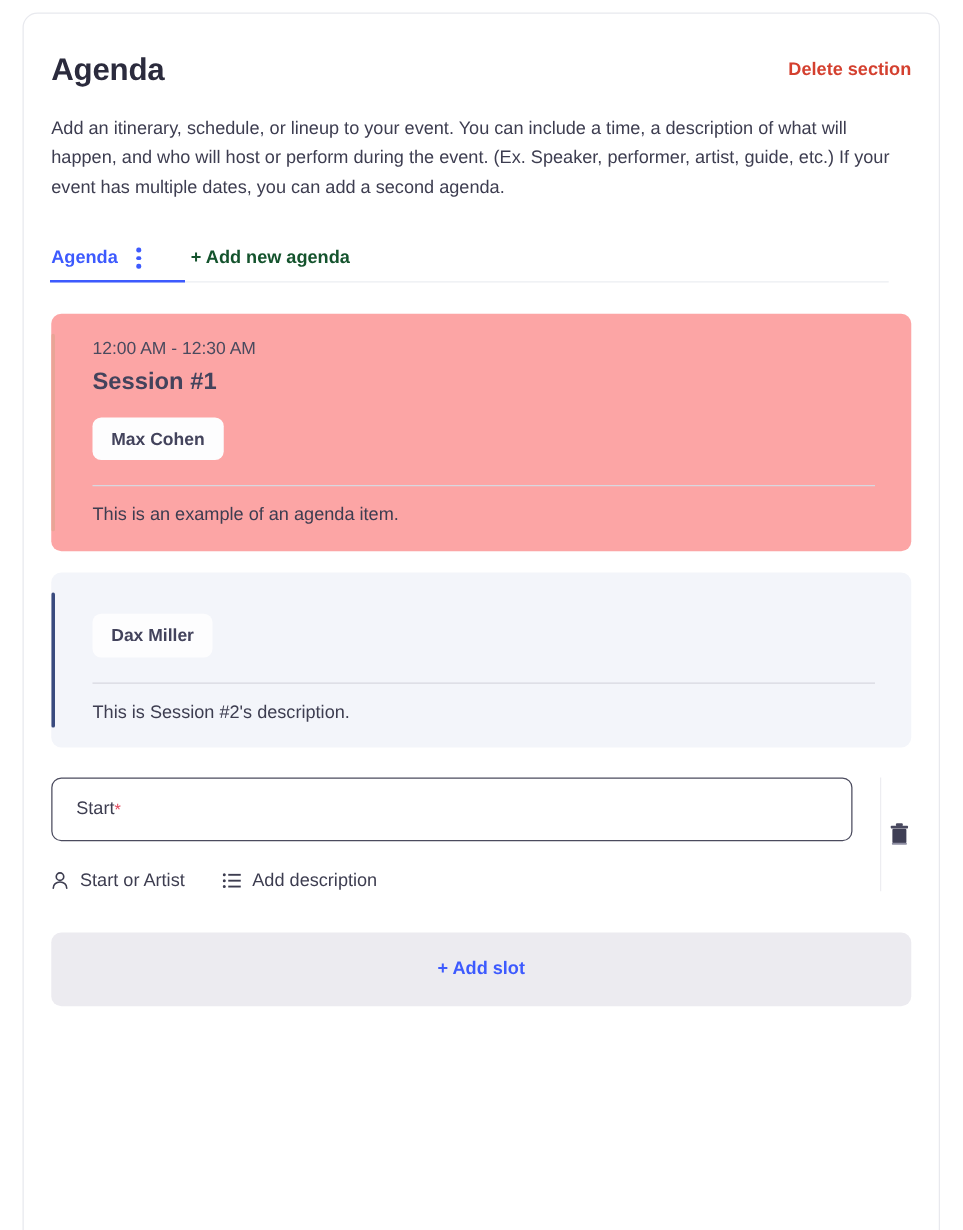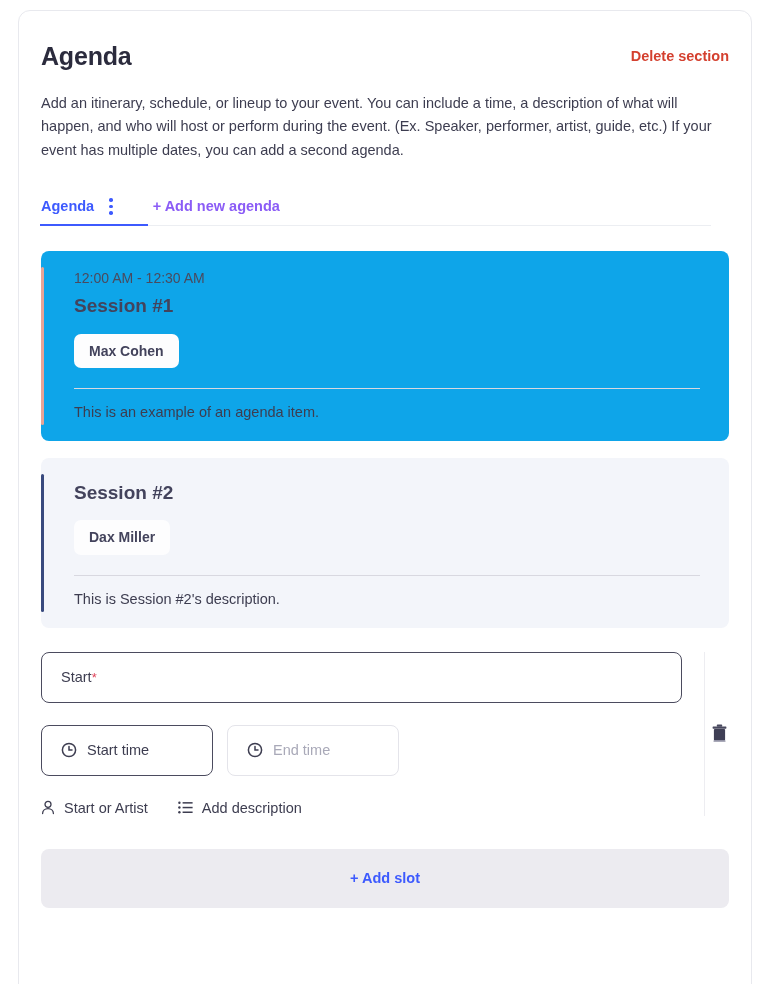--- a/index.html
+++ b/index.html
@@ -124,21 +124,21 @@
   .kebab i {
     display: block;
     width: 3.5px;
     height: 3.5px;
     border-radius: 50%;
     background: #3d5afe;
   }
   .add-new-agenda {
     font-size: 14.5px;
     font-weight: bold;
-    color: #8b5cf6;
+    color: #14532d;
     cursor: pointer;
     margin-left: 25px;
     text-align: right;
   }
 
   
   .slot-list { margin-top: 25px; }
 
   .slot {
     border-radius: 8px;
@@ -150,21 +150,21 @@
   .slot-accent {
     position: absolute;
     left: 0;
     top: 16px;
     bottom: 16px;
     width: 3px;
     border-radius: 2px;
   }
   .slot-inner { padding-left: 33px; }
 
-  .slot.rose { background: #0ea5e9; }
+  .slot.rose { background: #fca5a5; }
   .slot.rose .slot-accent { background: #e9a496; }
 
   .slot.blue { background: #f3f5fa; }
   .slot.blue .slot-accent { background: #394a7e; }
 
   .slot-time {
     font-size: 14px;
     color: #4a4a5e;
     line-height: 1.4;
   }
@@ -338,59 +338,38 @@
             <span class="chip">Max Cohen</span>
           </div>
           <div class="slot-divider"></div>
           <div class="slot-desc">This is an example of an agenda item.</div>
         </div>
       </div>
 
       <div class="slot blue">
         <div class="slot-accent"></div>
         <div class="slot-inner">
-          <div class="slot-title">Session #2</div>
           <div class="chips">
             <span class="chip">Dax Miller</span>
           </div>
           <div class="slot-divider"></div>
           <div class="slot-desc">This is Session #2's description.</div>
         </div>
       </div>
 
     </div>
 
     <div class="new-slot">
       <div class="new-slot-fields">
 
         <div class="field-title">
           <span class="field-title-label">Start</span>
             <span class="req">*</span>
         </div>
 
-        <div class="time-row">
-          <div class="time-btn start">
-            <span>
-              <svg width="16" height="16" viewBox="0 0 16 16">
-                <circle cx="8" cy="8" r="6.6" fill="none" stroke="#3d3d50" stroke-width="1.5"></circle>
-                <path d="M8 4.4 V8 H11" fill="none" stroke="#3d3d50" stroke-width="1.5" stroke-linecap="round"></path>
-              </svg>
-            </span>
-            <span>Start time</span>
-          </div>
-          <div class="time-btn end">
-            <span>
-              <svg width="16" height="16" viewBox="0 0 16 16">
-                <circle cx="8" cy="8" r="6.6" fill="none" stroke="#3d3d50" stroke-width="1.5"></circle>
-                <path d="M8 4.4 V8 H11" fill="none" stroke="#3d3d50" stroke-width="1.5" stroke-linecap="round"></path>
-              </svg>
-            </span>
-            <span>End time</span>
-          </div>
-        </div>
 
         <div class="meta-row">
           <div class="meta-btn">
             <span>
               <svg width="14" height="15" viewBox="0 0 14 15">
                 <circle cx="7" cy="4.3" r="3" fill="none" stroke="#3d3d50" stroke-width="1.3"></circle>
                 <path d="M1.6 13.6c0-3 2.4-5 5.4-5s5.4 2 5.4 5" fill="none" stroke="#3d3d50" stroke-width="1.3" stroke-linecap="round"></path>
               </svg>
             </span>
             <span>Start or Artist</span>

